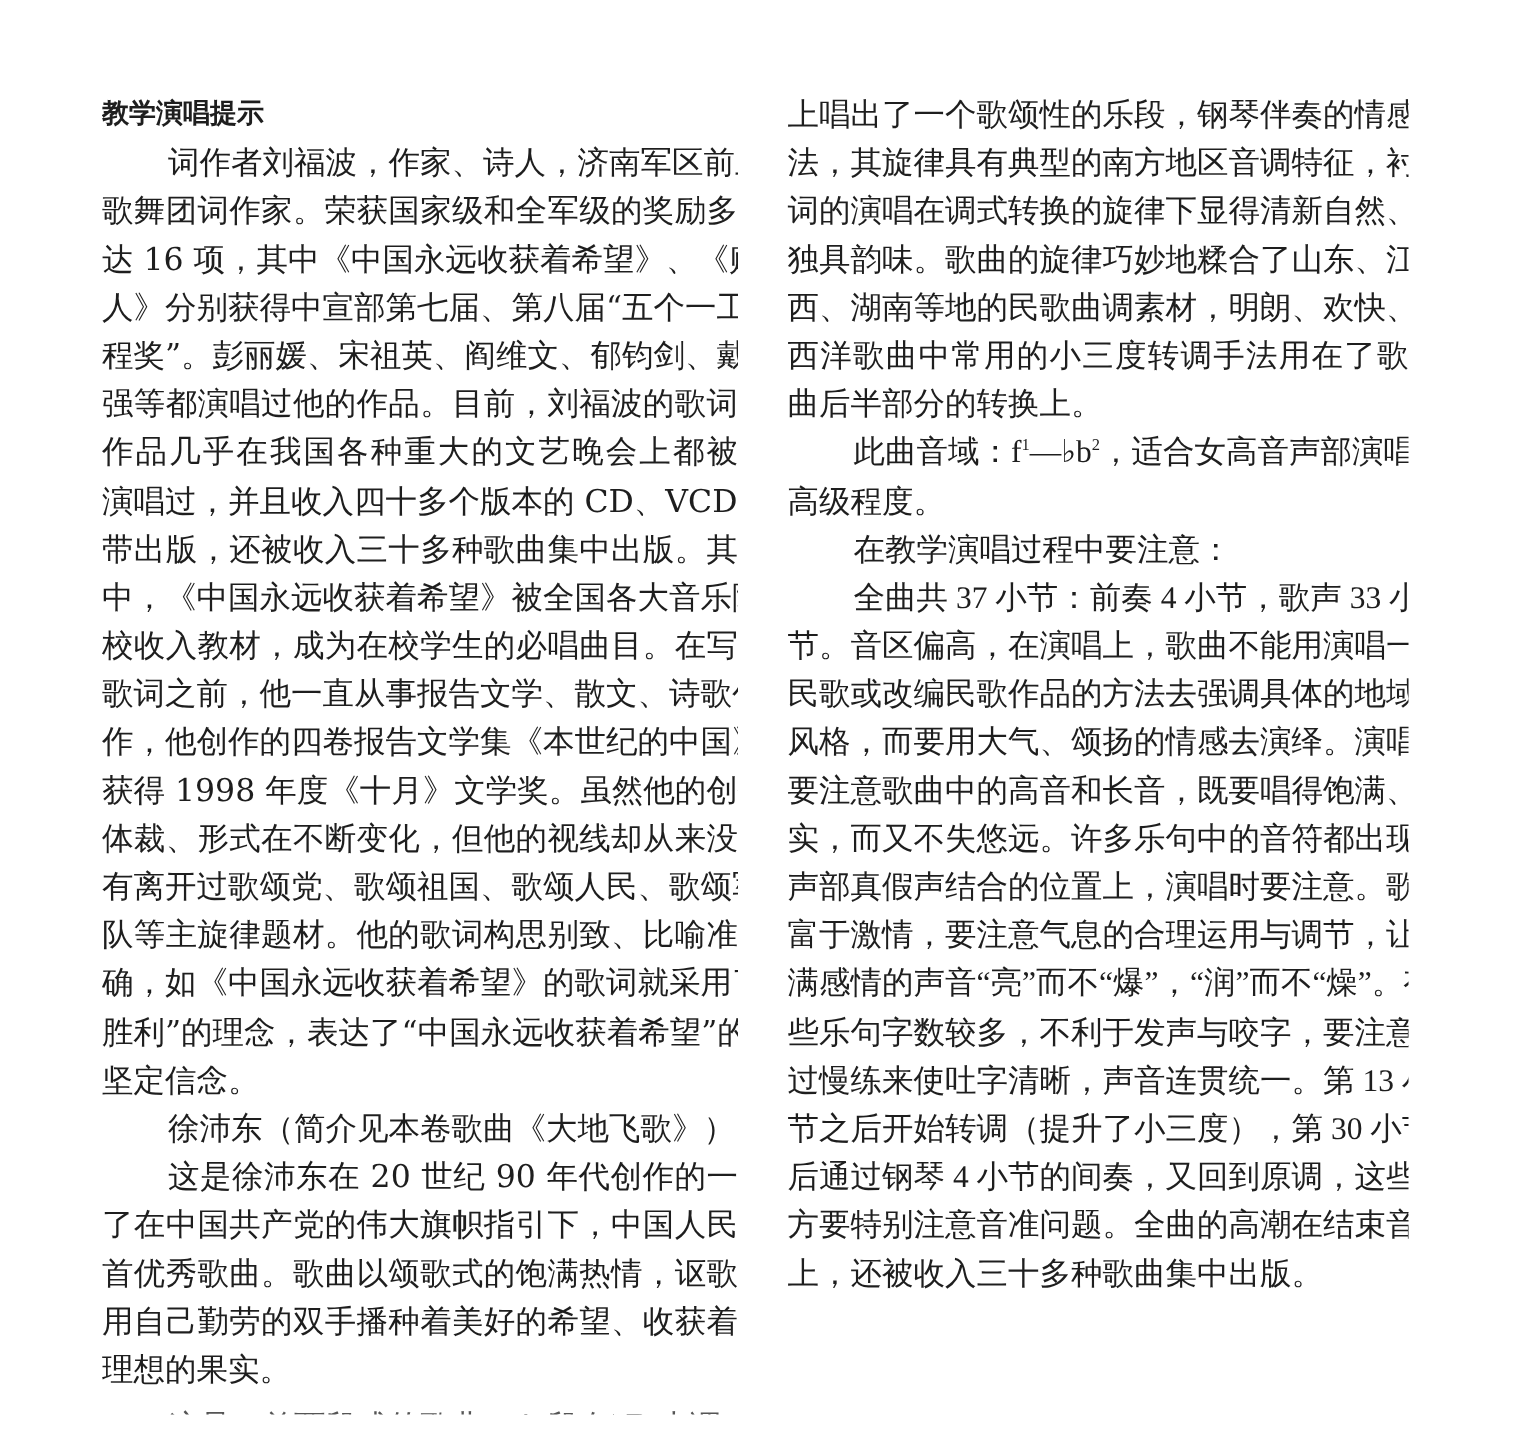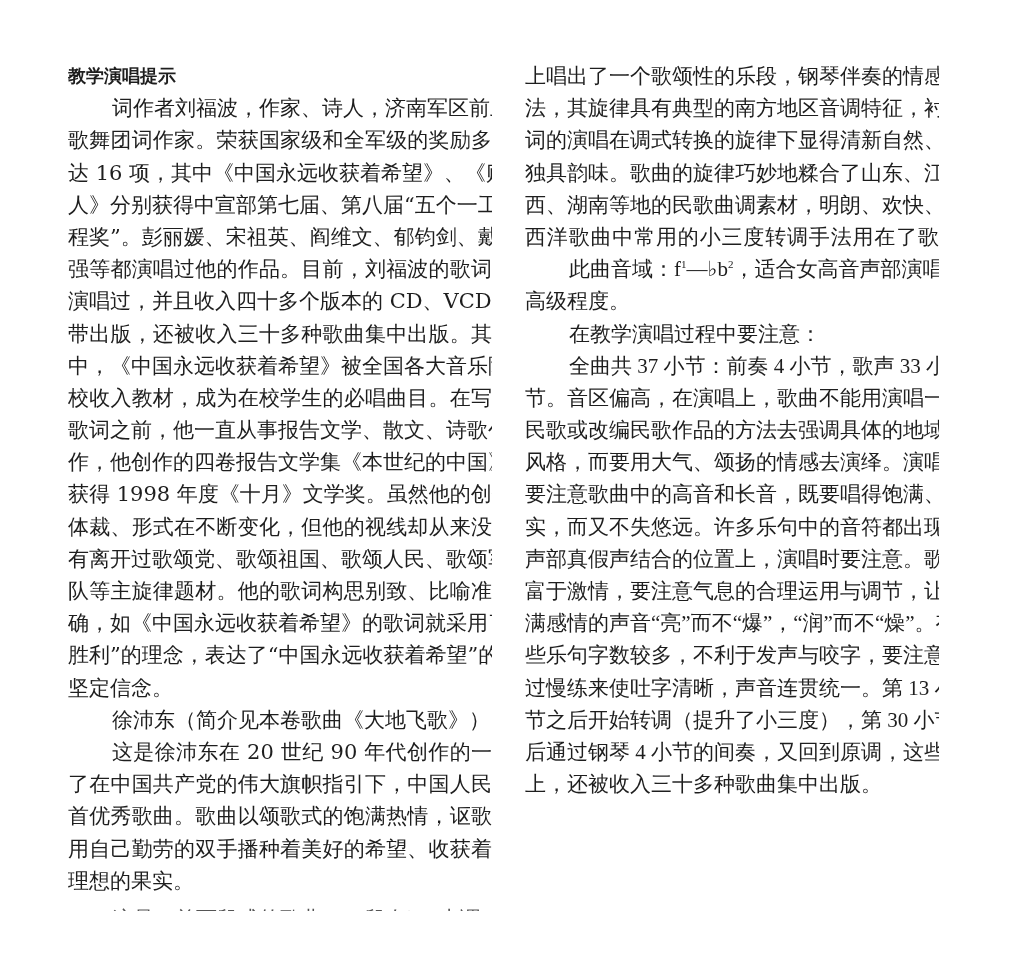--- a/index.html
+++ b/index.html
@@ -73,20 +73,21 @@
 
   <div class="col col-left">
     <div class="line heading">教学演唱提示</div>
     <div id="left-lines">
         <div class="line indent">词作者刘福波，作家、诗人，济南军区前卫</div>
         <div class="line">歌舞团词作家。荣获国家级和全军级的奖励多</div>
         <div class="line">达 16 项，其中《中国永远收获着希望》、《贴心</div>
         <div class="line">人》分别获得中宣部第七届、第八届“五个一工</div>
         <div class="line">程奖”。彭丽媛、宋祖英、阎维文、郁钧剑、戴玉</div>
         <div class="line">强等都演唱过他的作品。目前，刘福波的歌词</div>
+        <div class="line">作品几乎在我国各种重大的文艺晚会上都被</div>
         <div class="line">演唱过，并且收入四十多个版本的 CD、VCD 磁</div>
         <div class="line">带出版，还被收入三十多种歌曲集中出版。其</div>
         <div class="line">中，《中国永远收获着希望》被全国各大音乐院</div>
         <div class="line">校收入教材，成为在校学生的必唱曲目。在写</div>
         <div class="line">歌词之前，他一直从事报告文学、散文、诗歌创</div>
         <div class="line">作，他创作的四卷报告文学集《本世纪的中国》</div>
         <div class="line">获得 1998 年度《十月》文学奖。虽然他的创作</div>
         <div class="line">体裁、形式在不断变化，但他的视线却从来没</div>
         <div class="line">有离开过歌颂党、歌颂祖国、歌颂人民、歌颂军</div>
         <div class="line">队等主旋律题材。他的歌词构思别致、比喻准</div>
@@ -106,37 +107,39 @@
   </div>
 
   <div class="col col-right">
     <div id="right-lines">
         <div class="line">上唱出了一个歌颂性的乐段，钢琴伴奏的情感</div>
         <div class="line">法，其旋律具有典型的南方地区音调特征，衬</div>
         <div class="line">词的演唱在调式转换的旋律下显得清新自然、</div>
         <div class="line">独具韵味。歌曲的旋律巧妙地糅合了山东、江</div>
         <div class="line">西、湖南等地的民歌曲调素材，明朗、欢快、抒</div>
         <div class="line">西洋歌曲中常用的小三度转调手法用在了歌</div>
+        <div class="line last">曲后半部分的转换上。</div>
       </div>
     <div class="line indent" style="text-align-last: justify;">
       <span>此曲音域：f</span><sup>1</sup><span>—♭b</span><sup>2</sup><span>，适合女高音声部演唱，</span>
     </div>
     <div id="right-lines2">
         <div class="line last">高级程度。</div>
         <div class="line indent last">在教学演唱过程中要注意：</div>
         <div class="line indent">全曲共 37 小节：前奏 4 小节，歌声 33 小</div>
         <div class="line">节。音区偏高，在演唱上，歌曲不能用演唱一般</div>
         <div class="line">民歌或改编民歌作品的方法去强调具体的地域</div>
         <div class="line">风格，而要用大气、颂扬的情感去演绎。演唱时，</div>
         <div class="line">要注意歌曲中的高音和长音，既要唱得饱满、坚</div>
         <div class="line">实，而又不失悠远。许多乐句中的音符都出现在</div>
         <div class="line">声部真假声结合的位置上，演唱时要注意。歌曲</div>
         <div class="line">富于激情，要注意气息的合理运用与调节，让充</div>
         <div class="line">满感情的声音“亮”而不“爆”，“润”而不“燥”。有</div>
         <div class="line">些乐句字数较多，不利于发声与咬字，要注意通</div>
         <div class="line">过慢练来使吐字清晰，声音连贯统一。第 13 小</div>
         <div class="line">节之后开始转调（提升了小三度），第 30 小节之</div>
         <div class="line">后通过钢琴 4 小节的间奏，又回到原调，这些地</div>
+        <div class="line">方要特别注意音准问题。全曲的高潮在结束音</div>
         <div class="line last">上，还被收入三十多种歌曲集中出版。</div>
       </div>
   </div>
 
 </div>
 
 </body></html>

